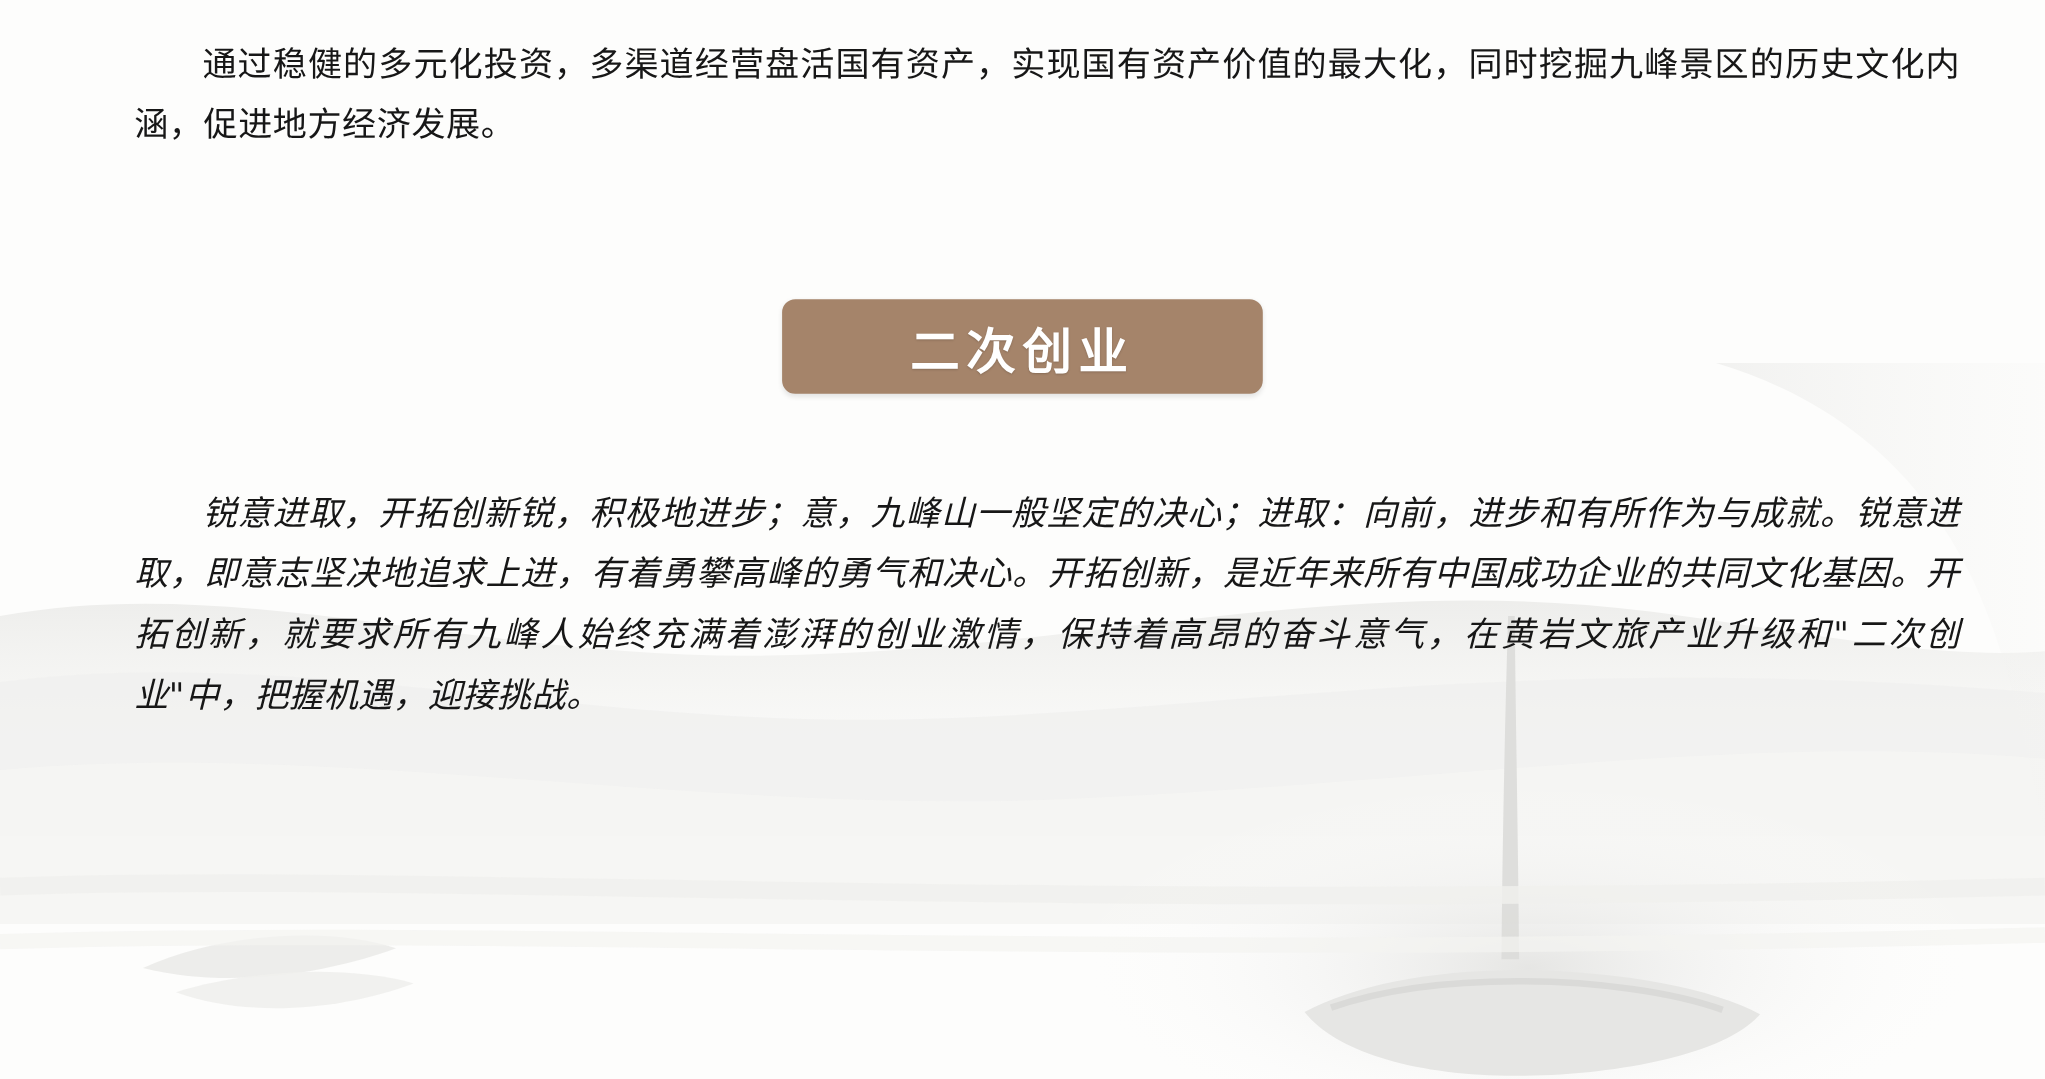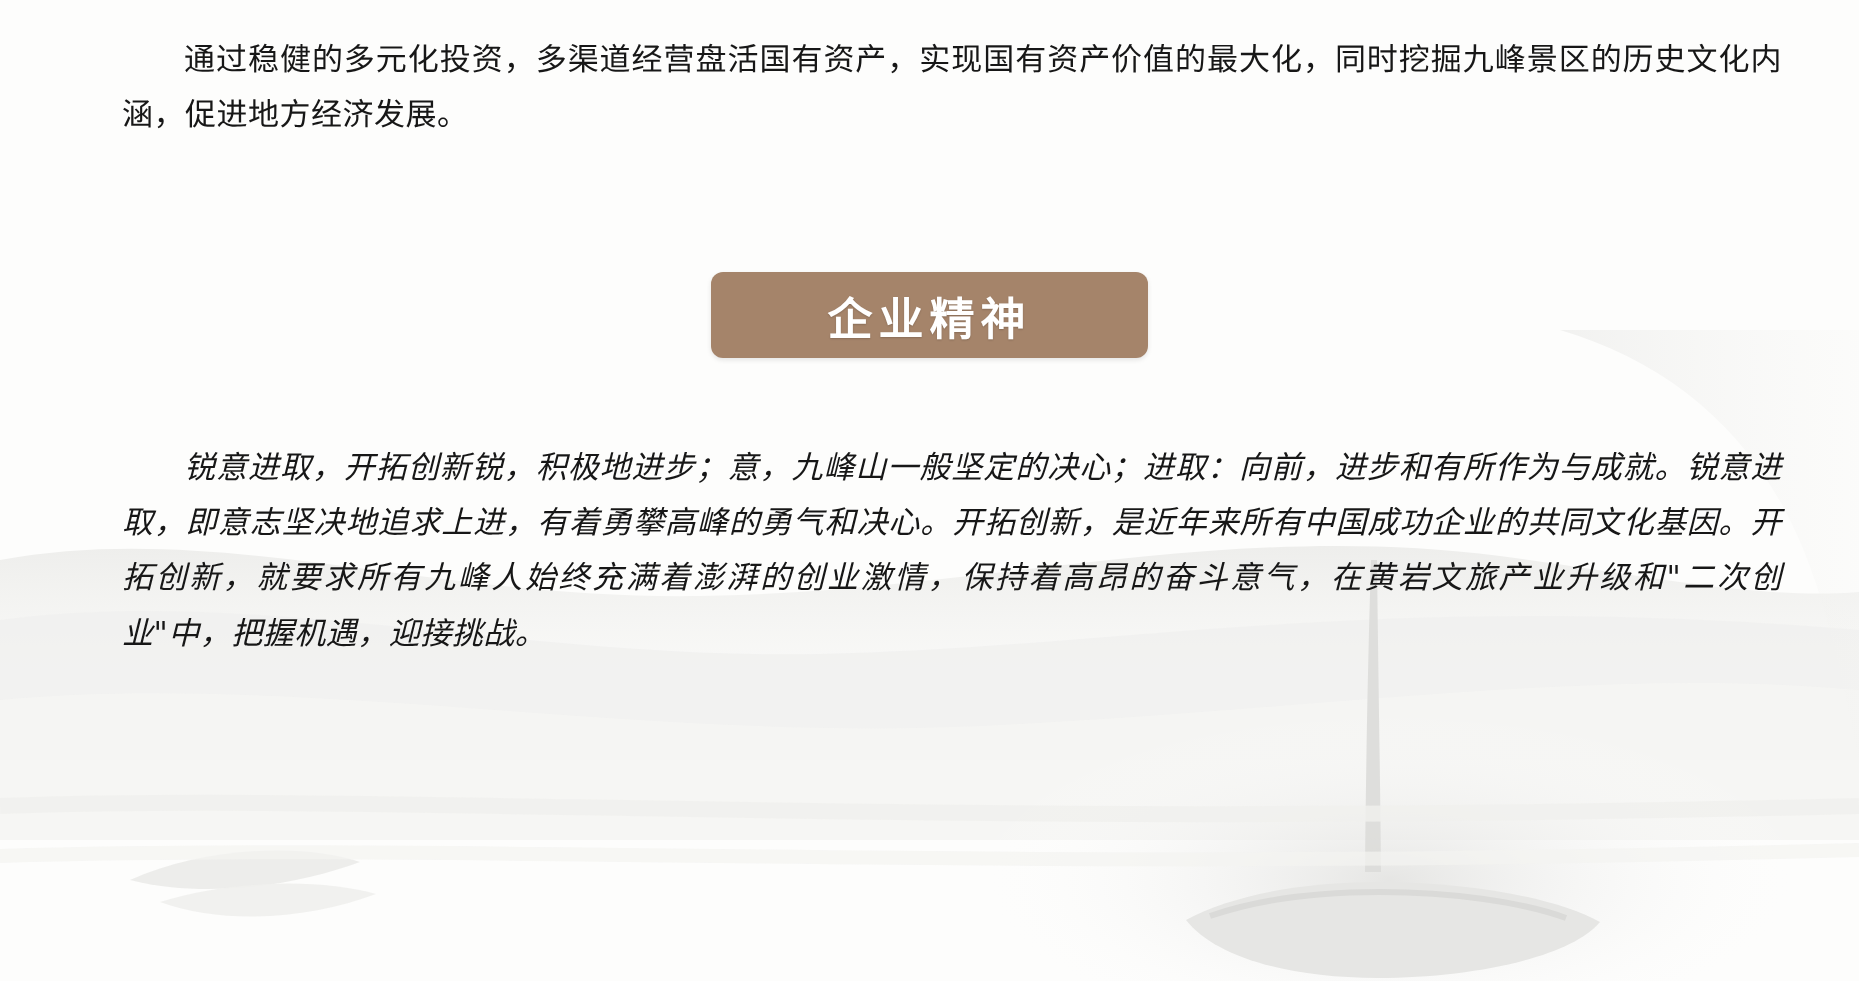--- a/index.html
+++ b/index.html
@@ -138,20 +138,20 @@
     <path d="M0,806 C400,792 900,830 1859,806" fill="none" stroke="#f0f0ee" stroke-width="16" opacity="0.8"></path>
     <path d="M0,856 C480,842 1000,874 1859,850" fill="none" stroke="#f3f3f1" stroke-width="14" opacity="0.7"></path>
   </svg>
 
   <div class="content">
 
     <p class="para para-1">通过稳健的多元化投资，多渠道经营盘活国有资产，实现国有资产价值的最大化，同时挖掘九峰景区的历史文化内涵，促进地方经济发展。</p>
 
     <div class="title-wrap">
       <div class="title-pill">
-        <span>企业精神</span>
+        <span>二次创业</span>
       </div>
     </div>
 
     <p class="para para-2">锐意进取，开拓创新锐，积极地进步；意，九峰山一般坚定的决心；进取：向前，进步和有所作为与成就。锐意进取，即意志坚决地追求上进，有着勇攀高峰的勇气和决心。开拓创新，是近年来所有中国成功企业的共同文化基因。开拓创新，就要求所有九峰人始终充满着澎湃的创业激情，保持着高昂的奋斗意气，在黄岩文旅产业升级和"二次创业"中，把握机遇，迎接挑战。</p>
 
   </div>
 </div>
 
 </body></html>

